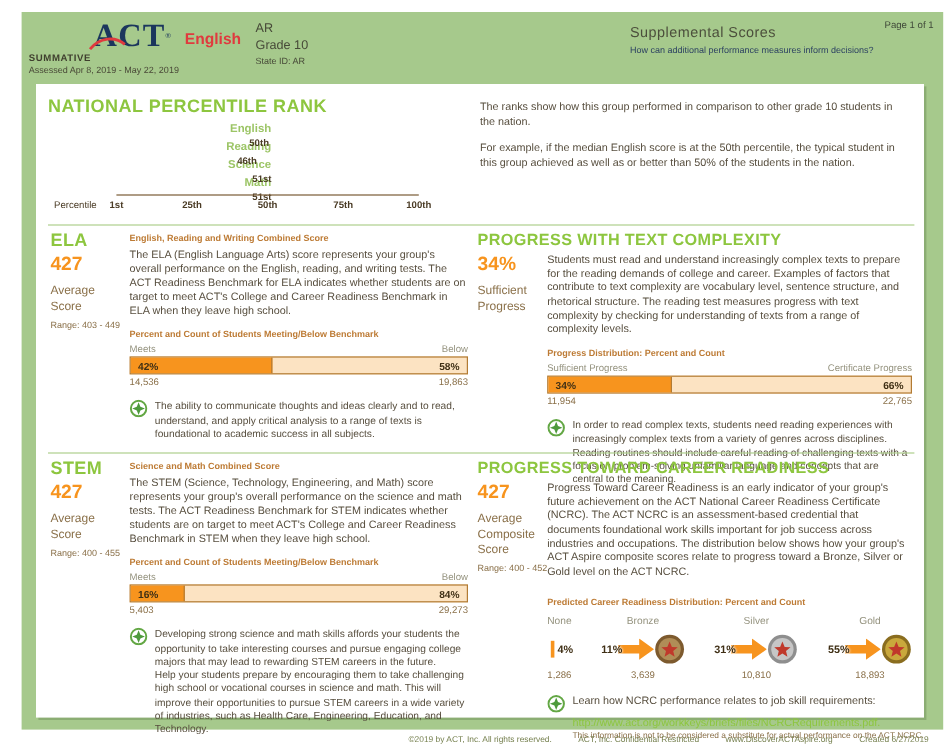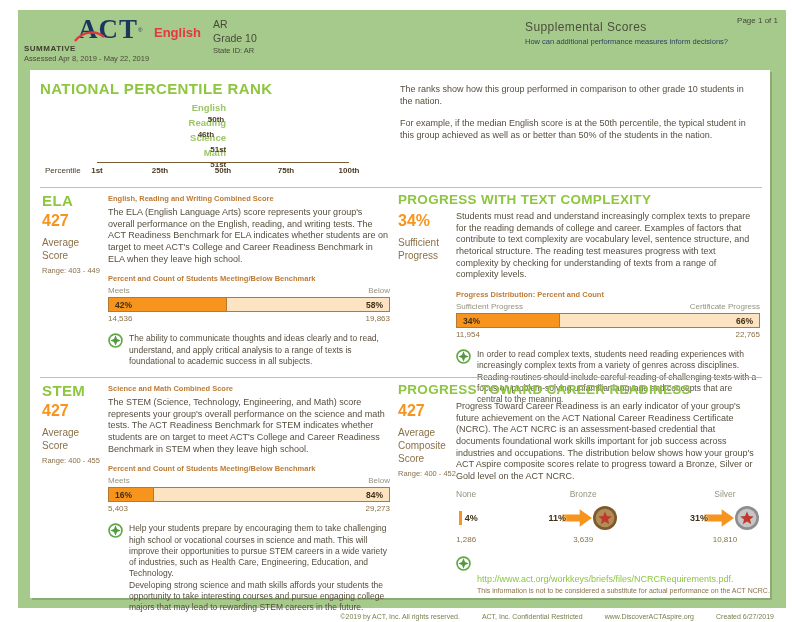--- a/index.html
+++ b/index.html
@@ -230,34 +230,35 @@
       <div class="bar-counts">
         <span>5,403</span>
         <span>29,273</span>
       </div>
       <div class="note">
         <svg class="note-icon" width="15" height="15" viewBox="0 0 20 20">
             <circle cx="10" cy="10" r="8.6" fill="#fff" stroke="#63a744" stroke-width="2.2"></circle>
             <polygon points="10,3 12,8 17,10 12,12 10,17 8,12 3,10 8,8" fill="#4e9a3c"></polygon>
           </svg>
         <div class="note-text">
+          <div>Developing strong science and math skills affords your students the opportunity to take interesting courses and pursue engaging college majors that may lead to rewarding STEM careers in the future.</div>
           <div>Help your students prepare by encouraging them to take challenging high school or vocational courses in science and math. This will improve their opportunities to pursue STEM careers in a wide variety of industries, such as Health Care, Engineering, Education, and Technology.</div>
-          <div>Developing strong science and math skills affords your students the opportunity to take interesting courses and pursue engaging college majors that may lead to rewarding STEM careers in the future.</div>
         </div>
       </div>
     </div>
 
     <div class="sec-title-md" style="position:absolute; left:368px; top:312px">PROGRESS TOWARD CAREER READINESS</div>
     <div class="score-col" style="left:368px; top:332px">
       <div class="big" style="margin-top:0">427</div>
       <div class="avg">Average Composite Score</div>
       <div class="rng">Range: 400 - 452</div>
     </div>
     <div class="content-col" style="left:426px; top:331px; width:304px">
       <div class="desc">Progress Toward Career Readiness is an early indicator of your group's future achievement on the ACT National Career Readiness Certificate (NCRC). The ACT NCRC is an assessment-based credential that documents foundational work skills important for job success across industries and occupations. The distribution below shows how your group's ACT Aspire composite scores relate to progress toward a Bronze, Silver or Gold level on the ACT NCRC.</div>
+      <div class="dist-title">Predicted Career Readiness Distribution: Percent and Count</div>
       <div class="dist-row">
         <div class="dist-cell">
           <div class="lvl">None</div>
           <div class="dist-main">
             <span class="none-tick"></span>
             <span class="dist-pct">4%</span>
           </div>
           <div class="dist-count">1,286</div>
         </div>
         <div class="dist-cell">
@@ -283,26 +284,42 @@
                 <polygon points="0,6 20,6 20,0 34,10 20,20 20,14 0,14" fill="#f7941e"></polygon>
               </svg>
             <svg width="26" height="26" viewBox="0 0 26 26">
                 <circle cx="13" cy="13" r="12" fill="#8e8e8e"></circle>
                 <circle cx="13" cy="13" r="9.3" fill="#c6c6c6"></circle>
                 <polygon points="13,6.5 14.9,11.1 19.8,11.4 16,14.4 17.2,19.2 13,16.5 8.8,19.2 10,14.4 6.2,11.4 11.1,11.1" fill="#c0392b"></polygon>
               </svg>
           </div>
           <div class="dist-count">10,810</div>
         </div>
+        <div class="dist-cell">
+          <div class="lvl">Gold</div>
+          <div class="dist-main">
+            <span class="dist-pct">55%</span>
+            <svg width="30" height="18" viewBox="0 0 34 20">
+                <polygon points="0,6 20,6 20,0 34,10 20,20 20,14 0,14" fill="#f7941e"></polygon>
+              </svg>
+            <svg width="26" height="26" viewBox="0 0 26 26">
+                <circle cx="13" cy="13" r="12" fill="#8a6d1f"></circle>
+                <circle cx="13" cy="13" r="9.3" fill="#c9a83c"></circle>
+                <polygon points="13,6.5 14.9,11.1 19.8,11.4 16,14.4 17.2,19.2 13,16.5 8.8,19.2 10,14.4 6.2,11.4 11.1,11.1" fill="#c0392b"></polygon>
+              </svg>
+          </div>
+          <div class="dist-count">18,893</div>
+        </div>
       </div>
       <div class="note" style="margin-top:12px">
         <svg class="note-icon" width="15" height="15" viewBox="0 0 20 20">
             <circle cx="10" cy="10" r="8.6" fill="#fff" stroke="#63a744" stroke-width="2.2"></circle>
             <polygon points="10,3 12,8 17,10 12,12 10,17 8,12 3,10 8,8" fill="#4e9a3c"></polygon>
           </svg>
+        <div class="note-text" style="font-size:9px">Learn how NCRC performance relates to job skill requirements:</div>
       </div>
       <div class="link">http://www.act.org/workkeys/briefs/files/NCRCRequirements.pdf.</div>
       <div class="fine">This information is not to be considered a substitute for actual performance on the ACT NCRC.</div>
     </div>
 
   </div>
 </div>
 
 <div class="footer">
   <span>©2019 by ACT, Inc. All rights reserved.</span>

